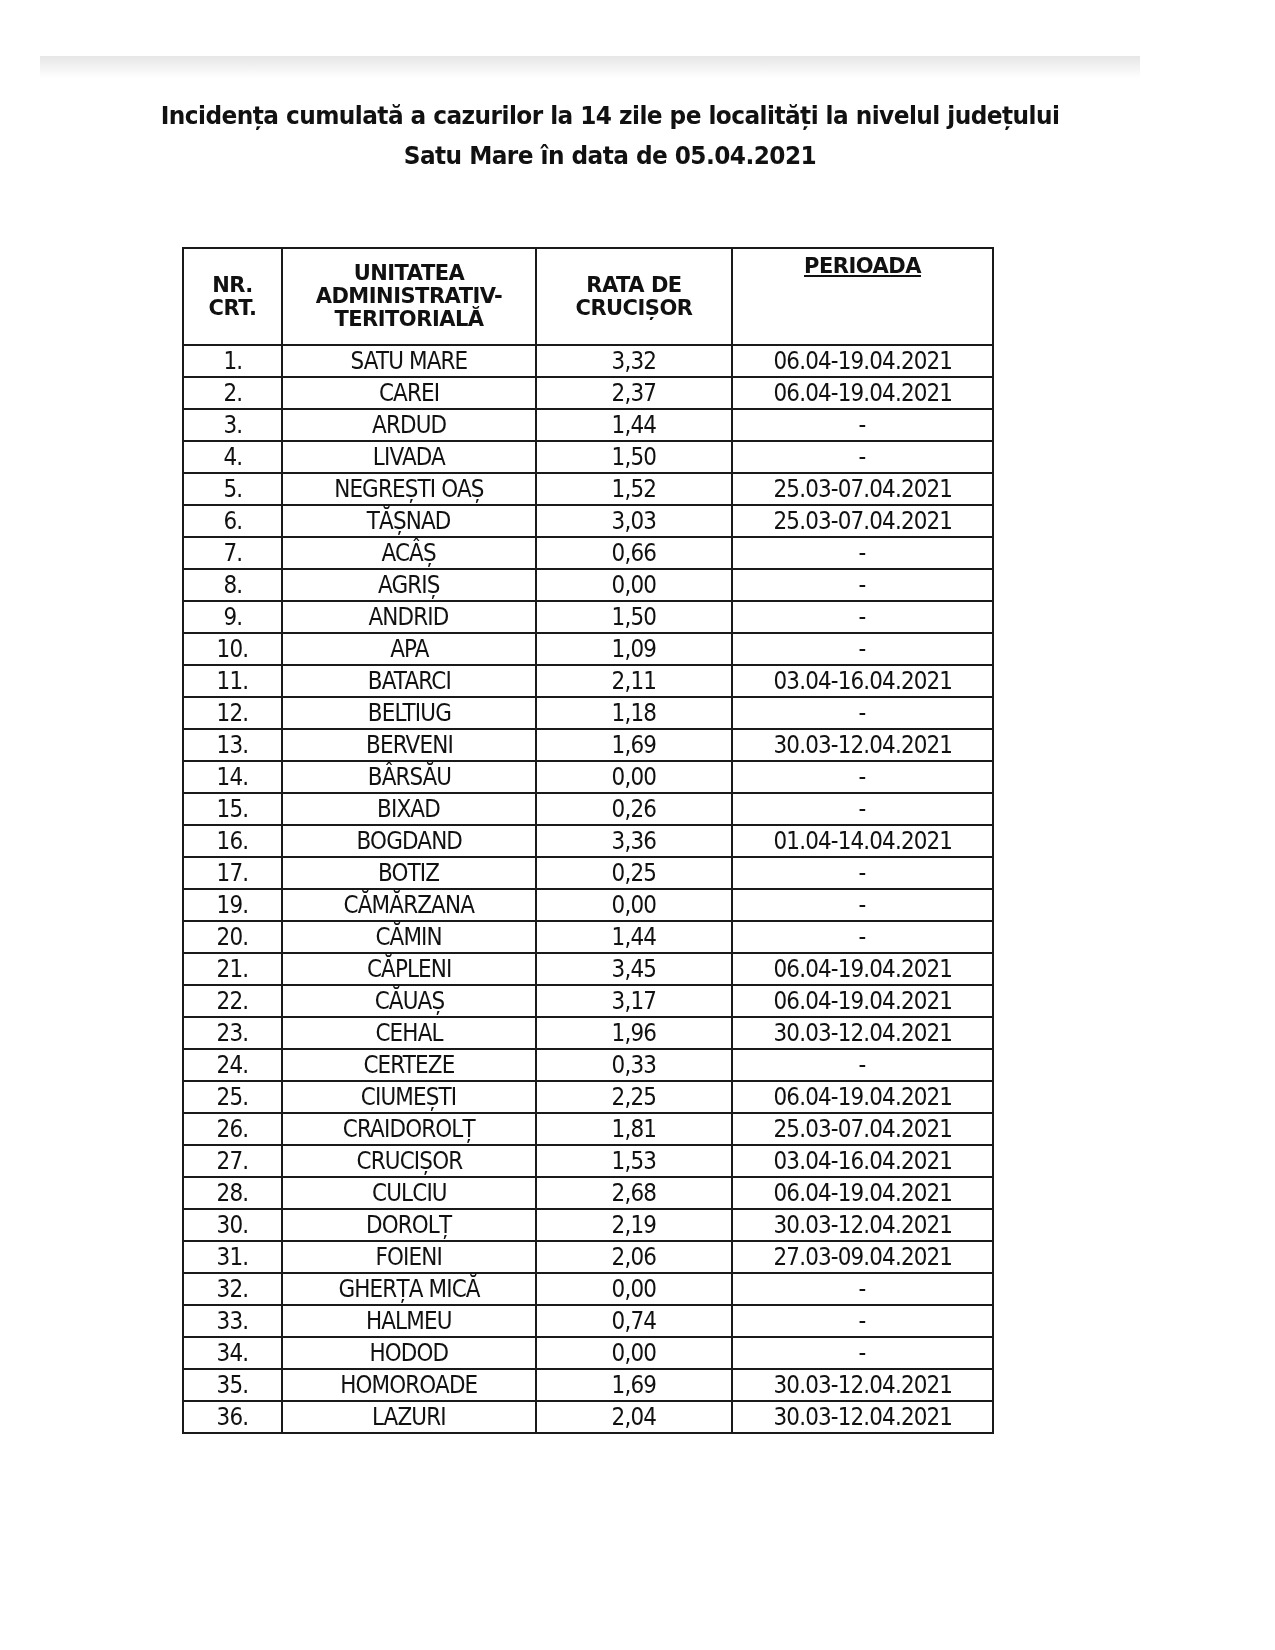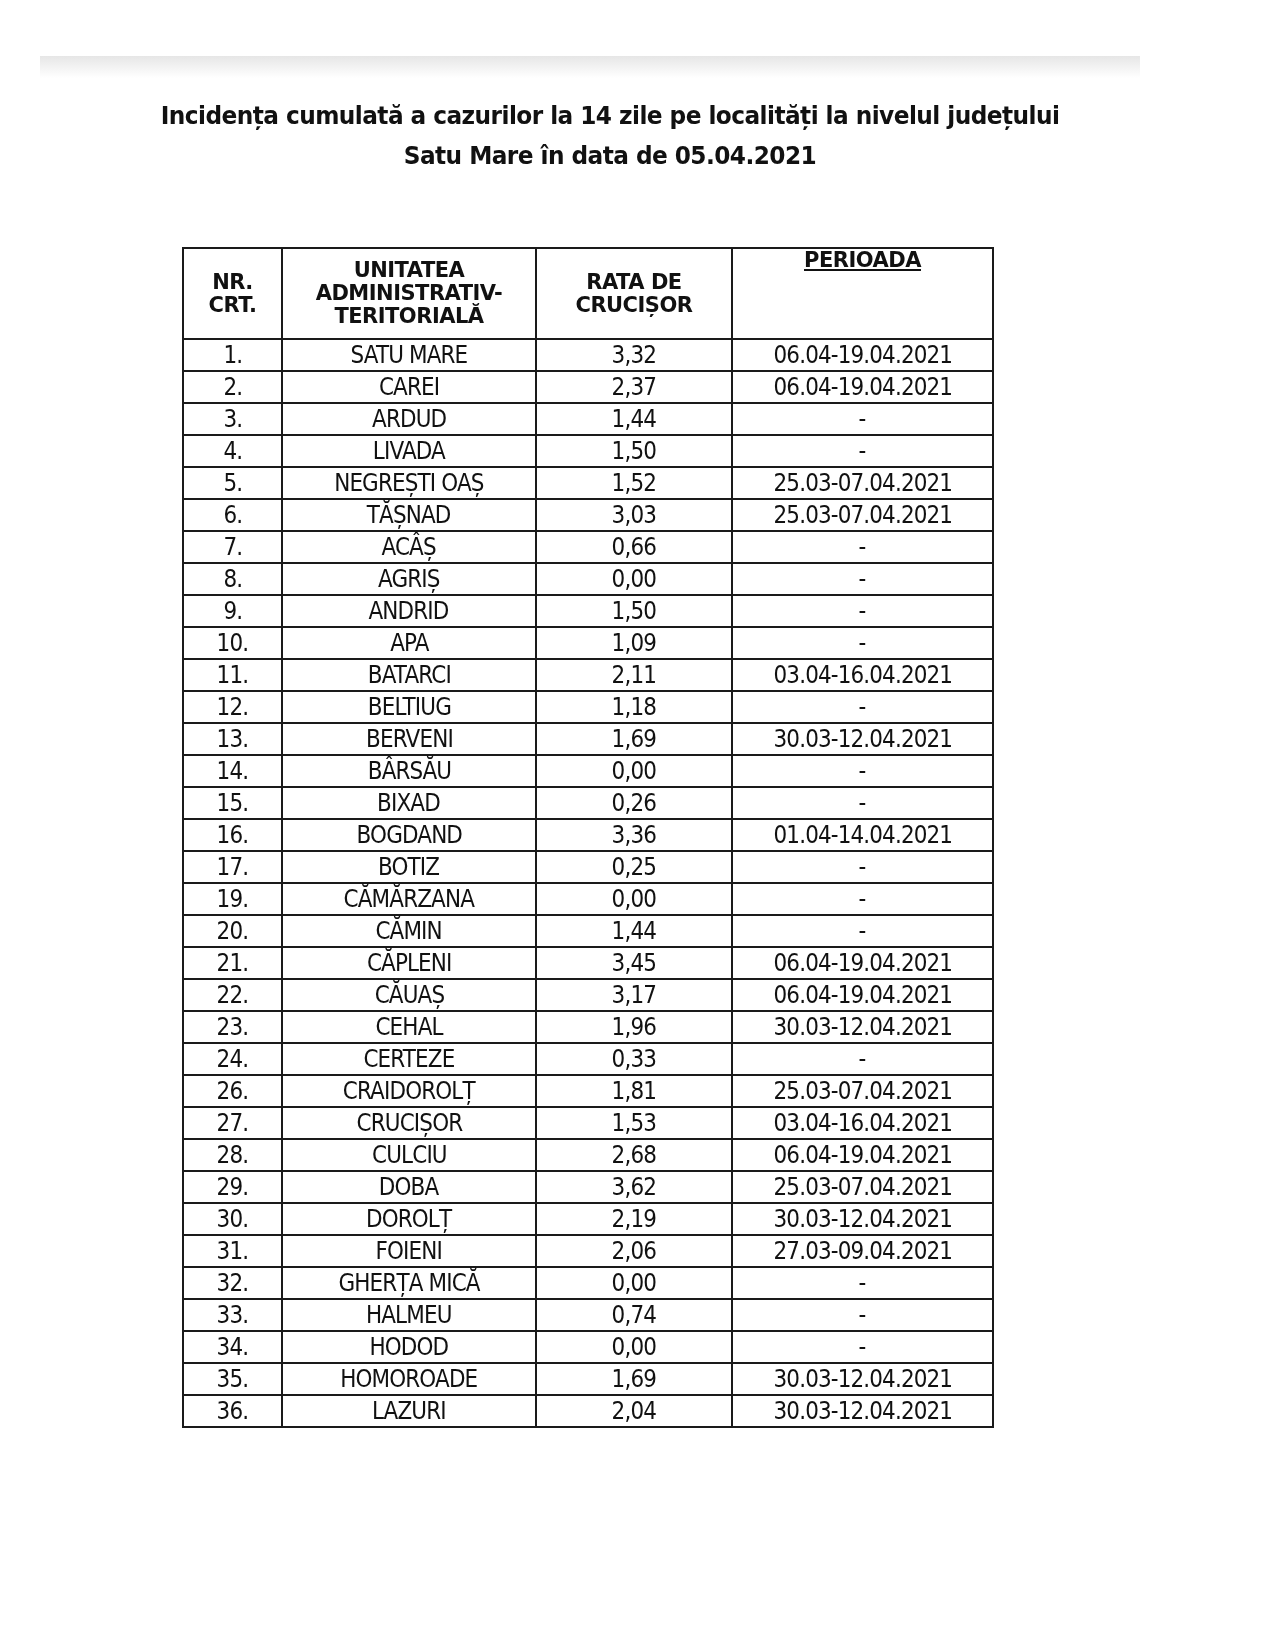--- a/index.html
+++ b/index.html
@@ -27,21 +27,21 @@
     text-decoration: underline;
   }
   table.inc th, table.inc td {
     border: 2px solid #1a1a1a; text-align: center; padding: 0;
   }
   table.inc th {
     font-family: "DejaVu Sans", sans-serif; font-weight: bold;
     font-size: 21px; line-height: 23px; height: 89px; vertical-align: middle;
     letter-spacing: -0.5px;
   }
-  table.inc th.per { vertical-align: top; }
+  table.inc th.per { vertical-align: top; padding-top: 6px; }
   table.inc td {
     font-family: "DejaVu Sans", sans-serif; font-size: 25px; height: 30px; line-height: 30px;
     letter-spacing: -1px;
   }
   .cond { display: inline-block; transform: scaleX(0.86); transform-origin: center; white-space: nowrap; }
   col.c1 { width: 99px; }
   col.c2 { width: 254px; }
   col.c3 { width: 196px; }
   col.c4 { width: 261px; }
 </style>
@@ -203,44 +203,44 @@
         <td><span class="cond">1,96</span></td>
         <td><span class="cond">30.03-12.04.2021</span></td>
       </tr>
       <tr>
         <td><span class="cond">24.</span></td>
         <td><span class="cond">CERTEZE</span></td>
         <td><span class="cond">0,33</span></td>
         <td><span class="cond">-</span></td>
       </tr>
       <tr>
+        <td><span class="cond">25.</span></td>
+        <td><span class="cond">CIUMEȘTI</span></td>
+        <td><span class="cond">2,25</span></td>
+        <td><span class="cond">06.04-19.04.2021</span></td>
+      </tr>
+      <tr>
         <td><span class="cond">26.</span></td>
         <td><span class="cond">CRAIDOROLȚ</span></td>
         <td><span class="cond">1,81</span></td>
         <td><span class="cond">25.03-07.04.2021</span></td>
       </tr>
       <tr>
         <td><span class="cond">27.</span></td>
         <td><span class="cond">CRUCIȘOR</span></td>
         <td><span class="cond">1,53</span></td>
         <td><span class="cond">03.04-16.04.2021</span></td>
       </tr>
       <tr>
         <td><span class="cond">28.</span></td>
         <td><span class="cond">CULCIU</span></td>
         <td><span class="cond">2,68</span></td>
         <td><span class="cond">06.04-19.04.2021</span></td>
       </tr>
       <tr>
-        <td><span class="cond">29.</span></td>
-        <td><span class="cond">DOBA</span></td>
-        <td><span class="cond">3,62</span></td>
-        <td><span class="cond">25.03-07.04.2021</span></td>
-      </tr>
-      <tr>
         <td><span class="cond">30.</span></td>
         <td><span class="cond">DOROLȚ</span></td>
         <td><span class="cond">2,19</span></td>
         <td><span class="cond">30.03-12.04.2021</span></td>
       </tr>
       <tr>
         <td><span class="cond">31.</span></td>
         <td><span class="cond">FOIENI</span></td>
         <td><span class="cond">2,06</span></td>
         <td><span class="cond">27.03-09.04.2021</span></td>

